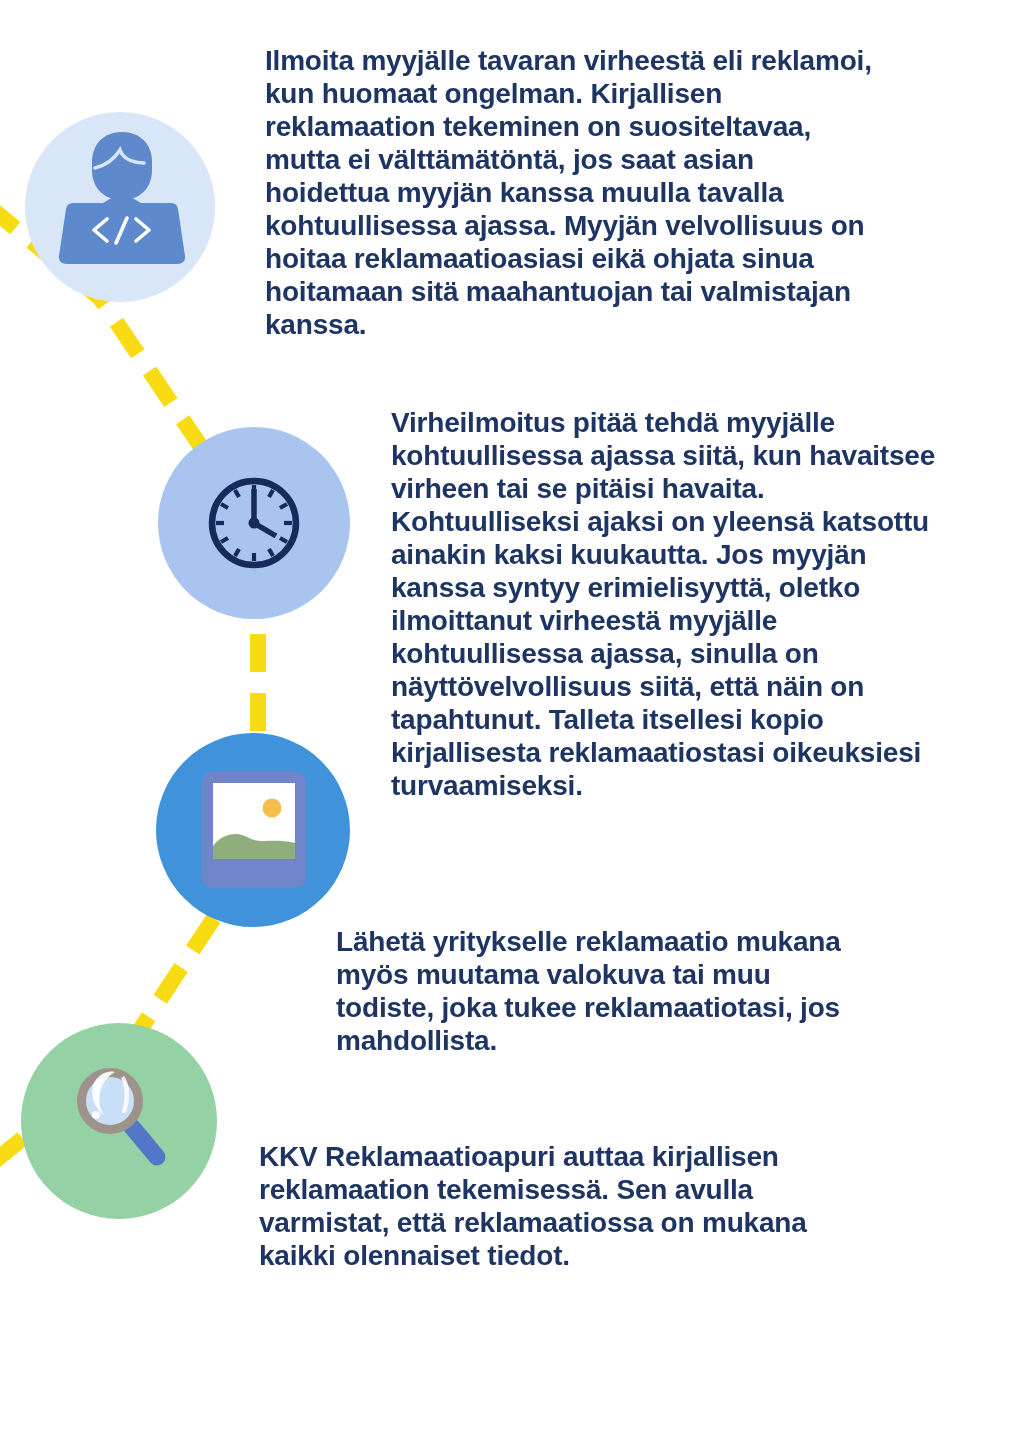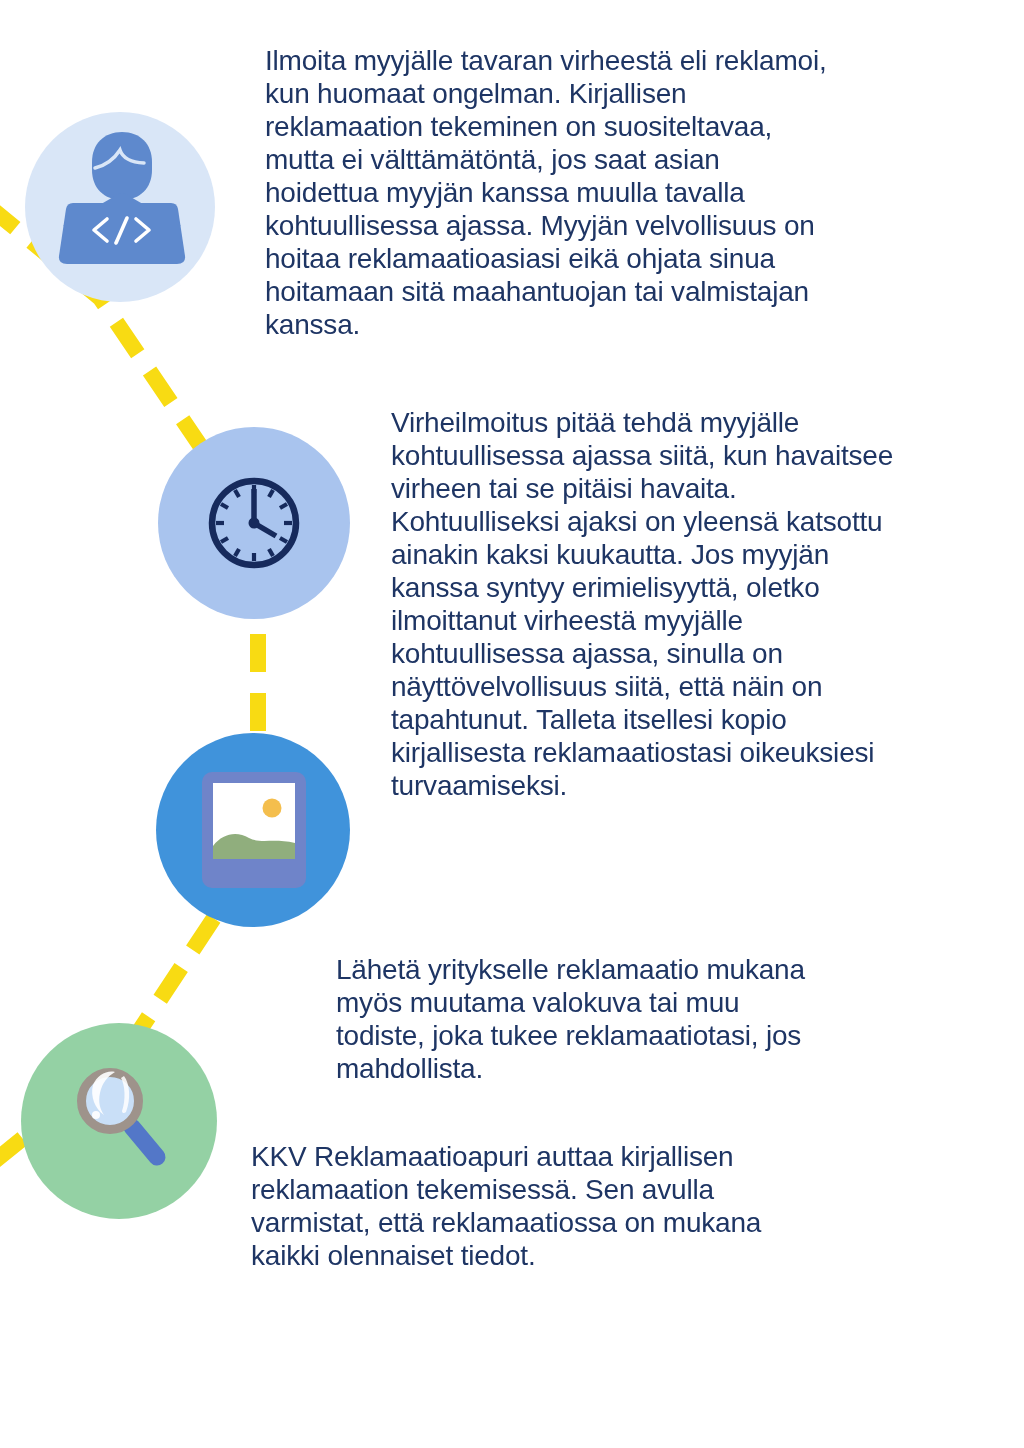--- a/index.html
+++ b/index.html
@@ -22,28 +22,28 @@
   .c1 { left: 25px;  top: 112px;  width: 190px; height: 190px; background: #D9E6F7; }
   .c2 { left: 158px; top: 427px;  width: 192px; height: 192px; background: #A9C4EE; }
   .c3 { left: 156px; top: 733px;  width: 194px; height: 194px; background: #4093DB; }
   .c4 { left: 21px;  top: 1023px; width: 196px; height: 196px; background: #94D1A4; }
   .step-text {
     position: absolute;
     z-index: 1;
     color: #1E3564;
     font-size: 28px;
     line-height: 33px;
-    font-weight: 400;
+    font-weight: 700;
     letter-spacing: -0.2px;
     white-space: pre-line;
   }
   .t1 { left: 265px; top: 44px;   width: 700px; }
   .t2 { left: 391px; top: 406px;  width: 630px; }
-  .t3 { left: 336px; top: 953px;  width: 630px; }
-  .t4 { left: 251px; top: 1140px; width: 680px; }
+  .t3 { left: 336px; top: 925px;  width: 630px; }
+  .t4 { left: 259px; top: 1140px; width: 680px; }
 </style>
 </head>
 <body>
 
 <svg id="connector" width="1024" height="1448" viewBox="0 0 1024 1448" aria-hidden="true">
   <path d="M -14 204 L 100 298 L 252 522 L 258 558 L 258 782 L 247 868 L 120 1060 L -14 1168" fill="none" stroke="#F8DB13" stroke-width="16" stroke-dasharray="38 21" stroke-linejoin="round"></path>
 </svg>
 
 <div class="circle c1" style="background: rgb(217, 230, 247);">
   <svg width="190" height="190" viewBox="0 0 190 190" aria-hidden="true">

